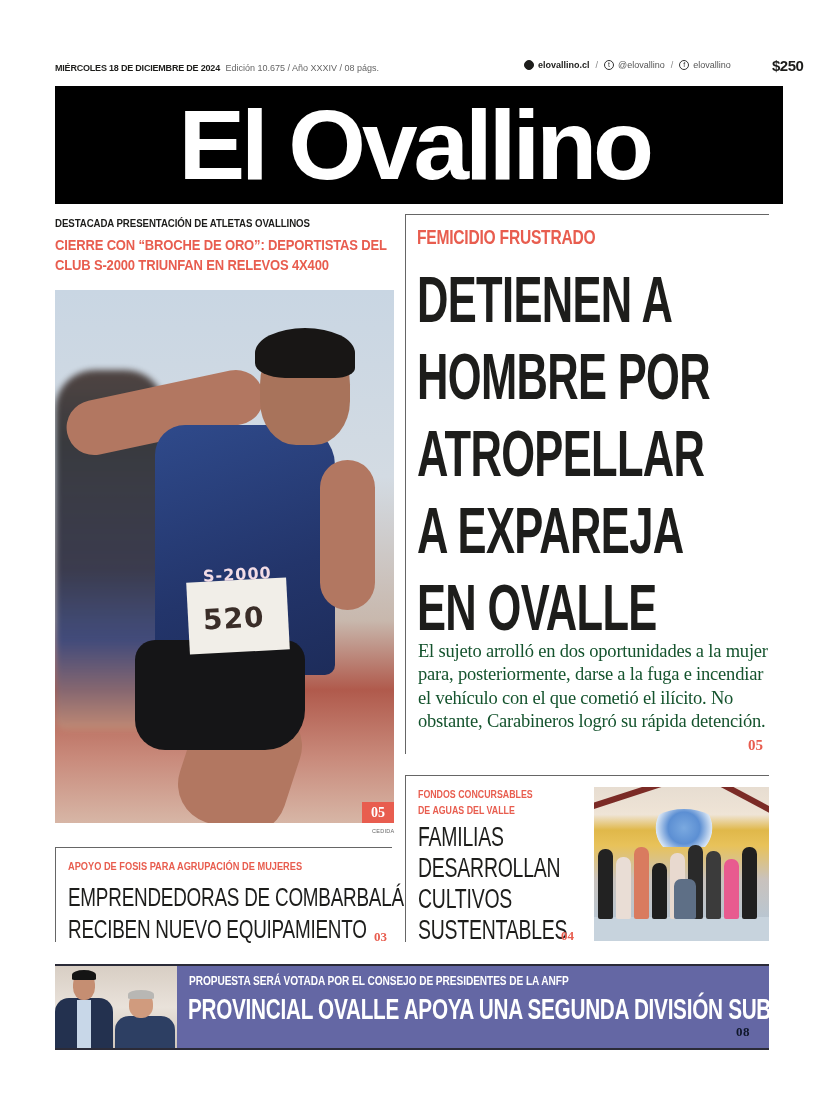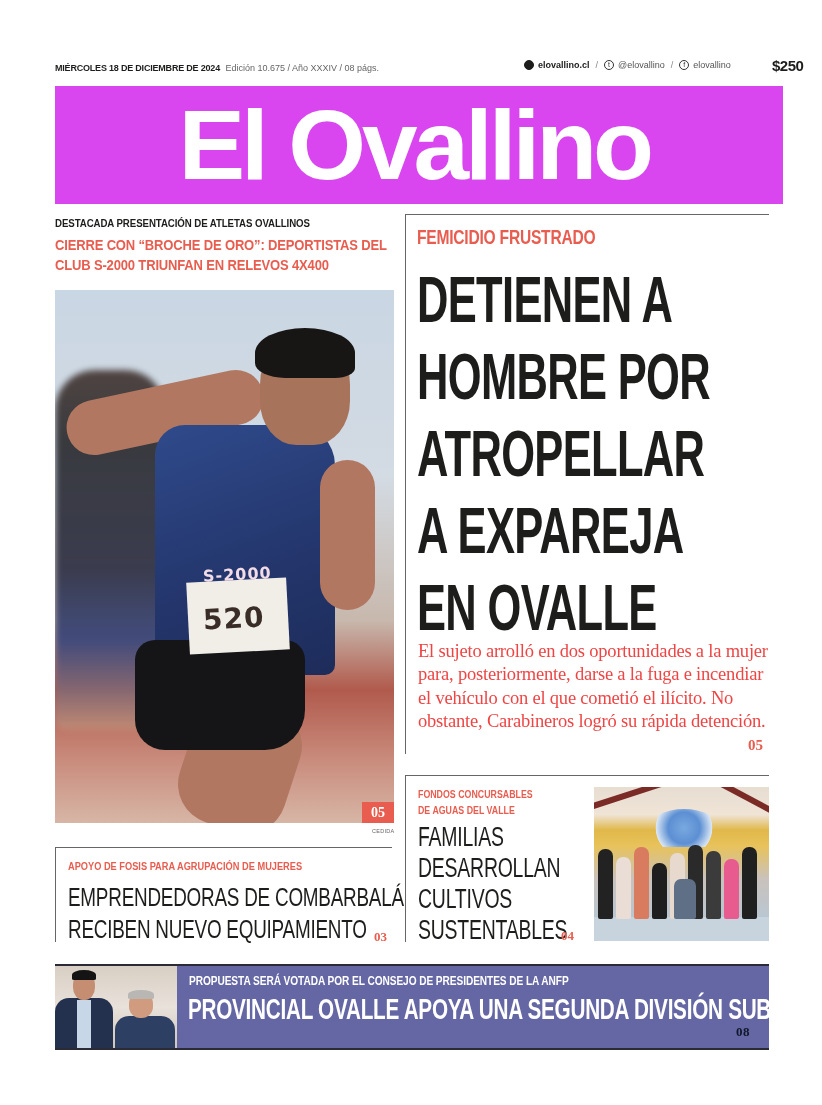--- a/index.html
+++ b/index.html
@@ -13,21 +13,21 @@
   .meta-left .date { font-weight: bold; color: #1d1d1b; letter-spacing: -0.2px; }
   .meta-left .edition { color: #666; margin-left: 3px; }
   .meta-right { left: 524px; top: 60px; font-size: 9px; white-space: nowrap; display: flex; align-items: center; gap: 4px; color: #555; }
   .meta-right .site { font-weight: bold; color: #1d1d1b; }
   .meta-right .icon { display: inline-block; width: 10px; height: 10px; border-radius: 50%; border: 1px solid #333; font-size: 7px; line-height: 8px; text-align: center; color: #333; }
   .meta-right .globe { background: #1d1d1b; border-color: #1d1d1b; }
   .meta-right .sep { color: #888; margin: 0 2px; }
   .price { left: 732px; top: 57px; font-size: 15px; font-weight: bold; color: #1d1d1b; letter-spacing: -0.5px; margin-left: 40px; }
 
   
-  .masthead { left: 55px; top: 86px; width: 728px; height: 118px; background: #d946ef; display: flex; align-items: center; justify-content: center; }
+  .masthead { left: 55px; top: 86px; width: 728px; height: 118px; background: #000000; display: flex; align-items: center; justify-content: center; }
   .masthead .logo { color: #fff; font-family: "Liberation Sans", sans-serif; font-weight: bold; font-size: 98px; letter-spacing: -4px; transform: scaleX(1.02); line-height: 1; margin-left: -10px; }
 
   
   .kicker-dark { left: 55px; top: 217px; font-family: "Liberation Sans Narrow", "Liberation Sans", sans-serif; font-weight: bold; font-size: 11px; color: #1d1d1b; letter-spacing: -0.1px; transform: scaleX(0.88); transform-origin: left; white-space: nowrap; }
   .red-head { left: 55px; top: 235px; width: 400px; font-weight: bold; font-size: 15.5px; line-height: 20px; color: #e85d4f; letter-spacing: -0.2px; transform: scaleX(0.84); transform-origin: left; text-transform: uppercase; }
 
   
   .photo-main { left: 55px; top: 290px; width: 339px; height: 533px; overflow: hidden;
     background: linear-gradient(180deg, #c9d6e3 0%, #d3dbe3 35%, #c8b8ad 62%, #b05a4c 75%, #c98b7c 88%, #d7b6a6 100%); }
   .photo-main .runner-bg { position: absolute; left: 0; top: 80px; width: 110px; height: 360px; background: linear-gradient(180deg, #3a2b26 0%, #1f1f22 20%, #22243a 55%, #2c3d77 75%, #c28e77 100%); border-radius: 40px 40px 10px 10px; filter: blur(3px); opacity: 0.85; }
@@ -41,21 +41,21 @@
   .photo-main .bib { position: absolute; left: 133px; top: 290px; width: 100px; height: 72px; background: #f1eee8; transform: rotate(-3deg); }
   .photo-main .bib-text { position: absolute; left: 148px; top: 312px; font-family: "DejaVu Sans", sans-serif; font-size: 28px; font-weight: bold; color: #3a2d28; transform: rotate(-3deg); letter-spacing: 1px; }
   .photo-main .club { position: absolute; left: 148px; top: 275px; font-family: "DejaVu Sans", sans-serif; font-size: 16px; font-weight: bold; color: #f2dce6; transform: rotate(-3deg); letter-spacing: 1px; }
   .photo-badge { left: 362px; top: 802px; width: 32px; height: 21px; background: #e85d4f; color: #fff; font-family: "Liberation Serif", serif; font-weight: bold; font-size: 14px; text-align: center; line-height: 21px; }
   .credit { left: 372px; top: 828px; font-size: 5.5px; color: #666; letter-spacing: 0.3px; }
 
   
   .main-frame { left: 405px; top: 214px; width: 364px; height: 540px; border-top: 1.5px solid #666; border-left: 1.5px solid #666; }
   .main-kicker { left: 417px; top: 226px; font-weight: bold; font-size: 20px; color: #e85d4f; transform: scaleX(0.78); transform-origin: left; white-space: nowrap; letter-spacing: -0.3px; }
   .main-head { left: 417px; top: 262px; width: 520px; font-family: "Liberation Sans", sans-serif; font-weight: bold; font-size: 64px; line-height: 77px; color: #1d1d1b; transform: scaleX(0.68); transform-origin: left top; letter-spacing: -1px; }
-  .main-body { left: 418px; top: 640px; width: 352px; font-family: "Liberation Serif", serif; font-size: 18.5px; line-height: 23.3px; color: #ef4444; letter-spacing: -0.2px; }
+  .main-body { left: 418px; top: 640px; width: 352px; font-family: "Liberation Serif", serif; font-size: 18.5px; line-height: 23.3px; color: #14532d; letter-spacing: -0.2px; }
   .pg-red { font-family: "Liberation Serif", serif; font-weight: bold; color: #e85d4f; }
   .main-page { left: 748px; top: 737px; font-size: 15px; }
 
   
   .bl-frame { left: 55px; top: 847px; width: 337px; height: 95px; border-top: 1.5px solid #666; border-left: 1.5px solid #666; }
   .bl-kicker { left: 68px; top: 860px; font-weight: bold; font-size: 11px; color: #e85d4f; transform: scaleX(0.84); transform-origin: left; white-space: nowrap; }
   .bl-head { left: 68px; top: 881px; width: 420px; font-size: 25.5px; line-height: 32px; color: #1d1d1b; transform: scaleX(0.74); transform-origin: left top; letter-spacing: -0.3px; white-space: nowrap; }
   .bl-page { left: 374px; top: 929px; font-size: 13px; }
 
   

